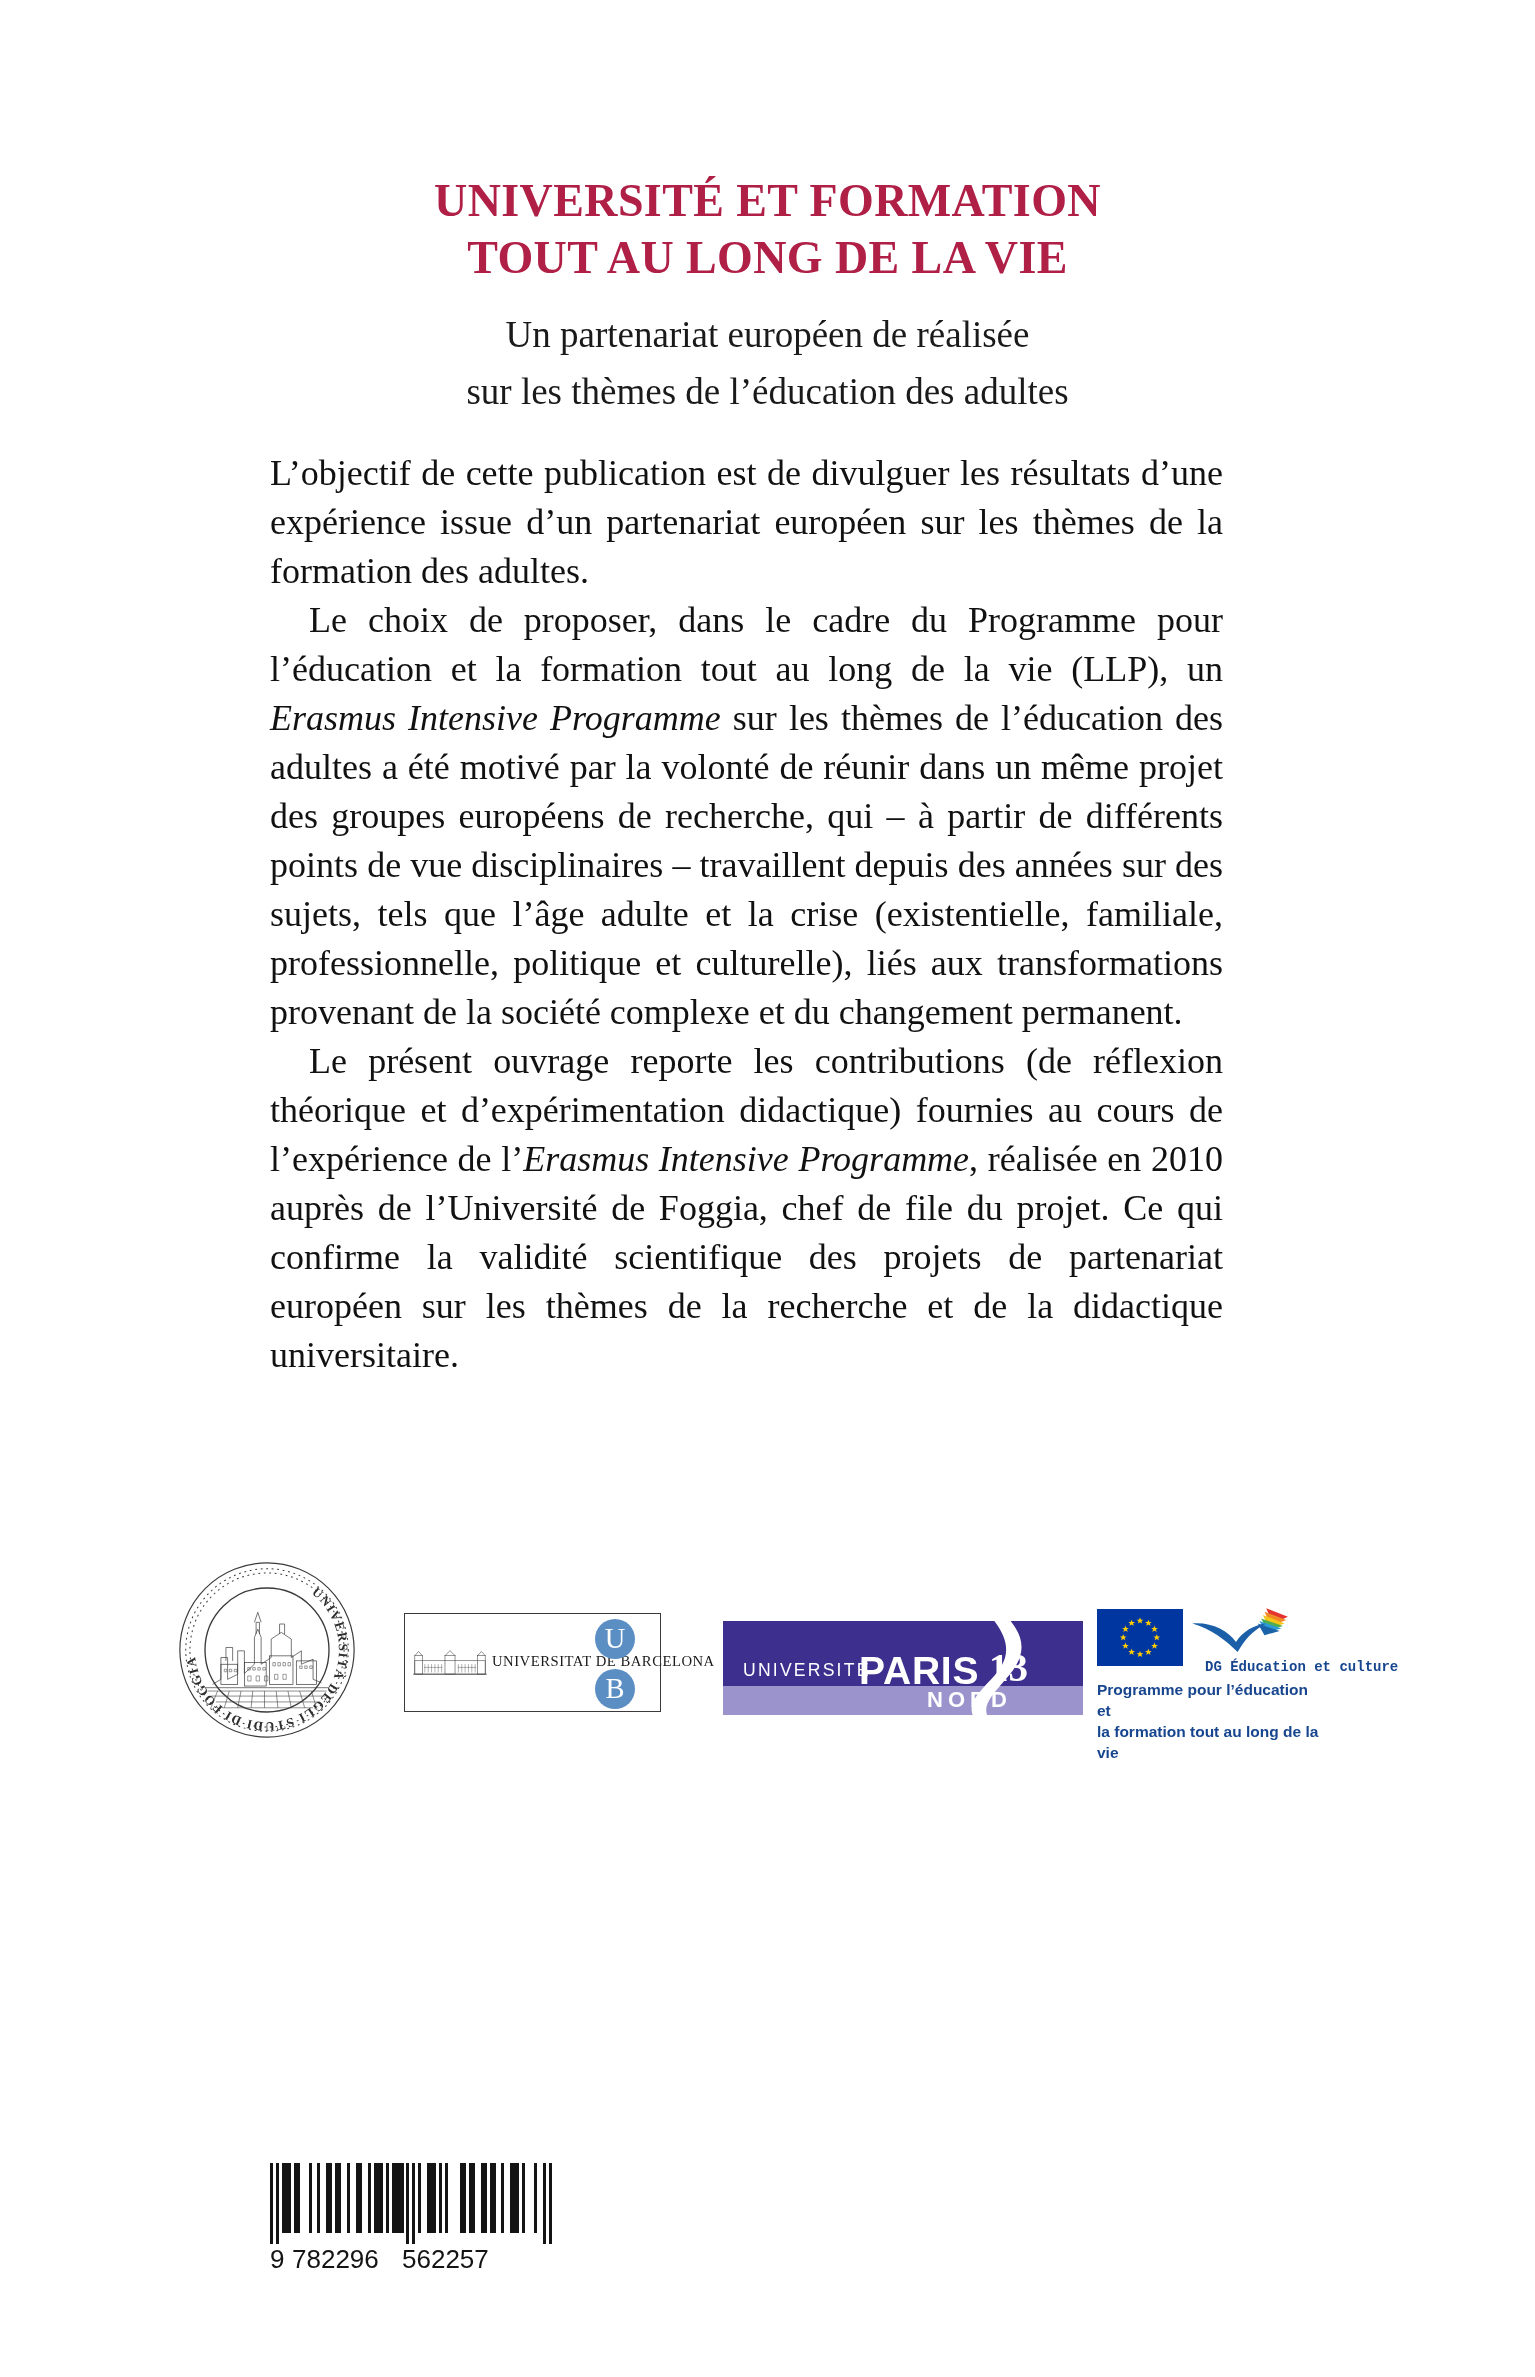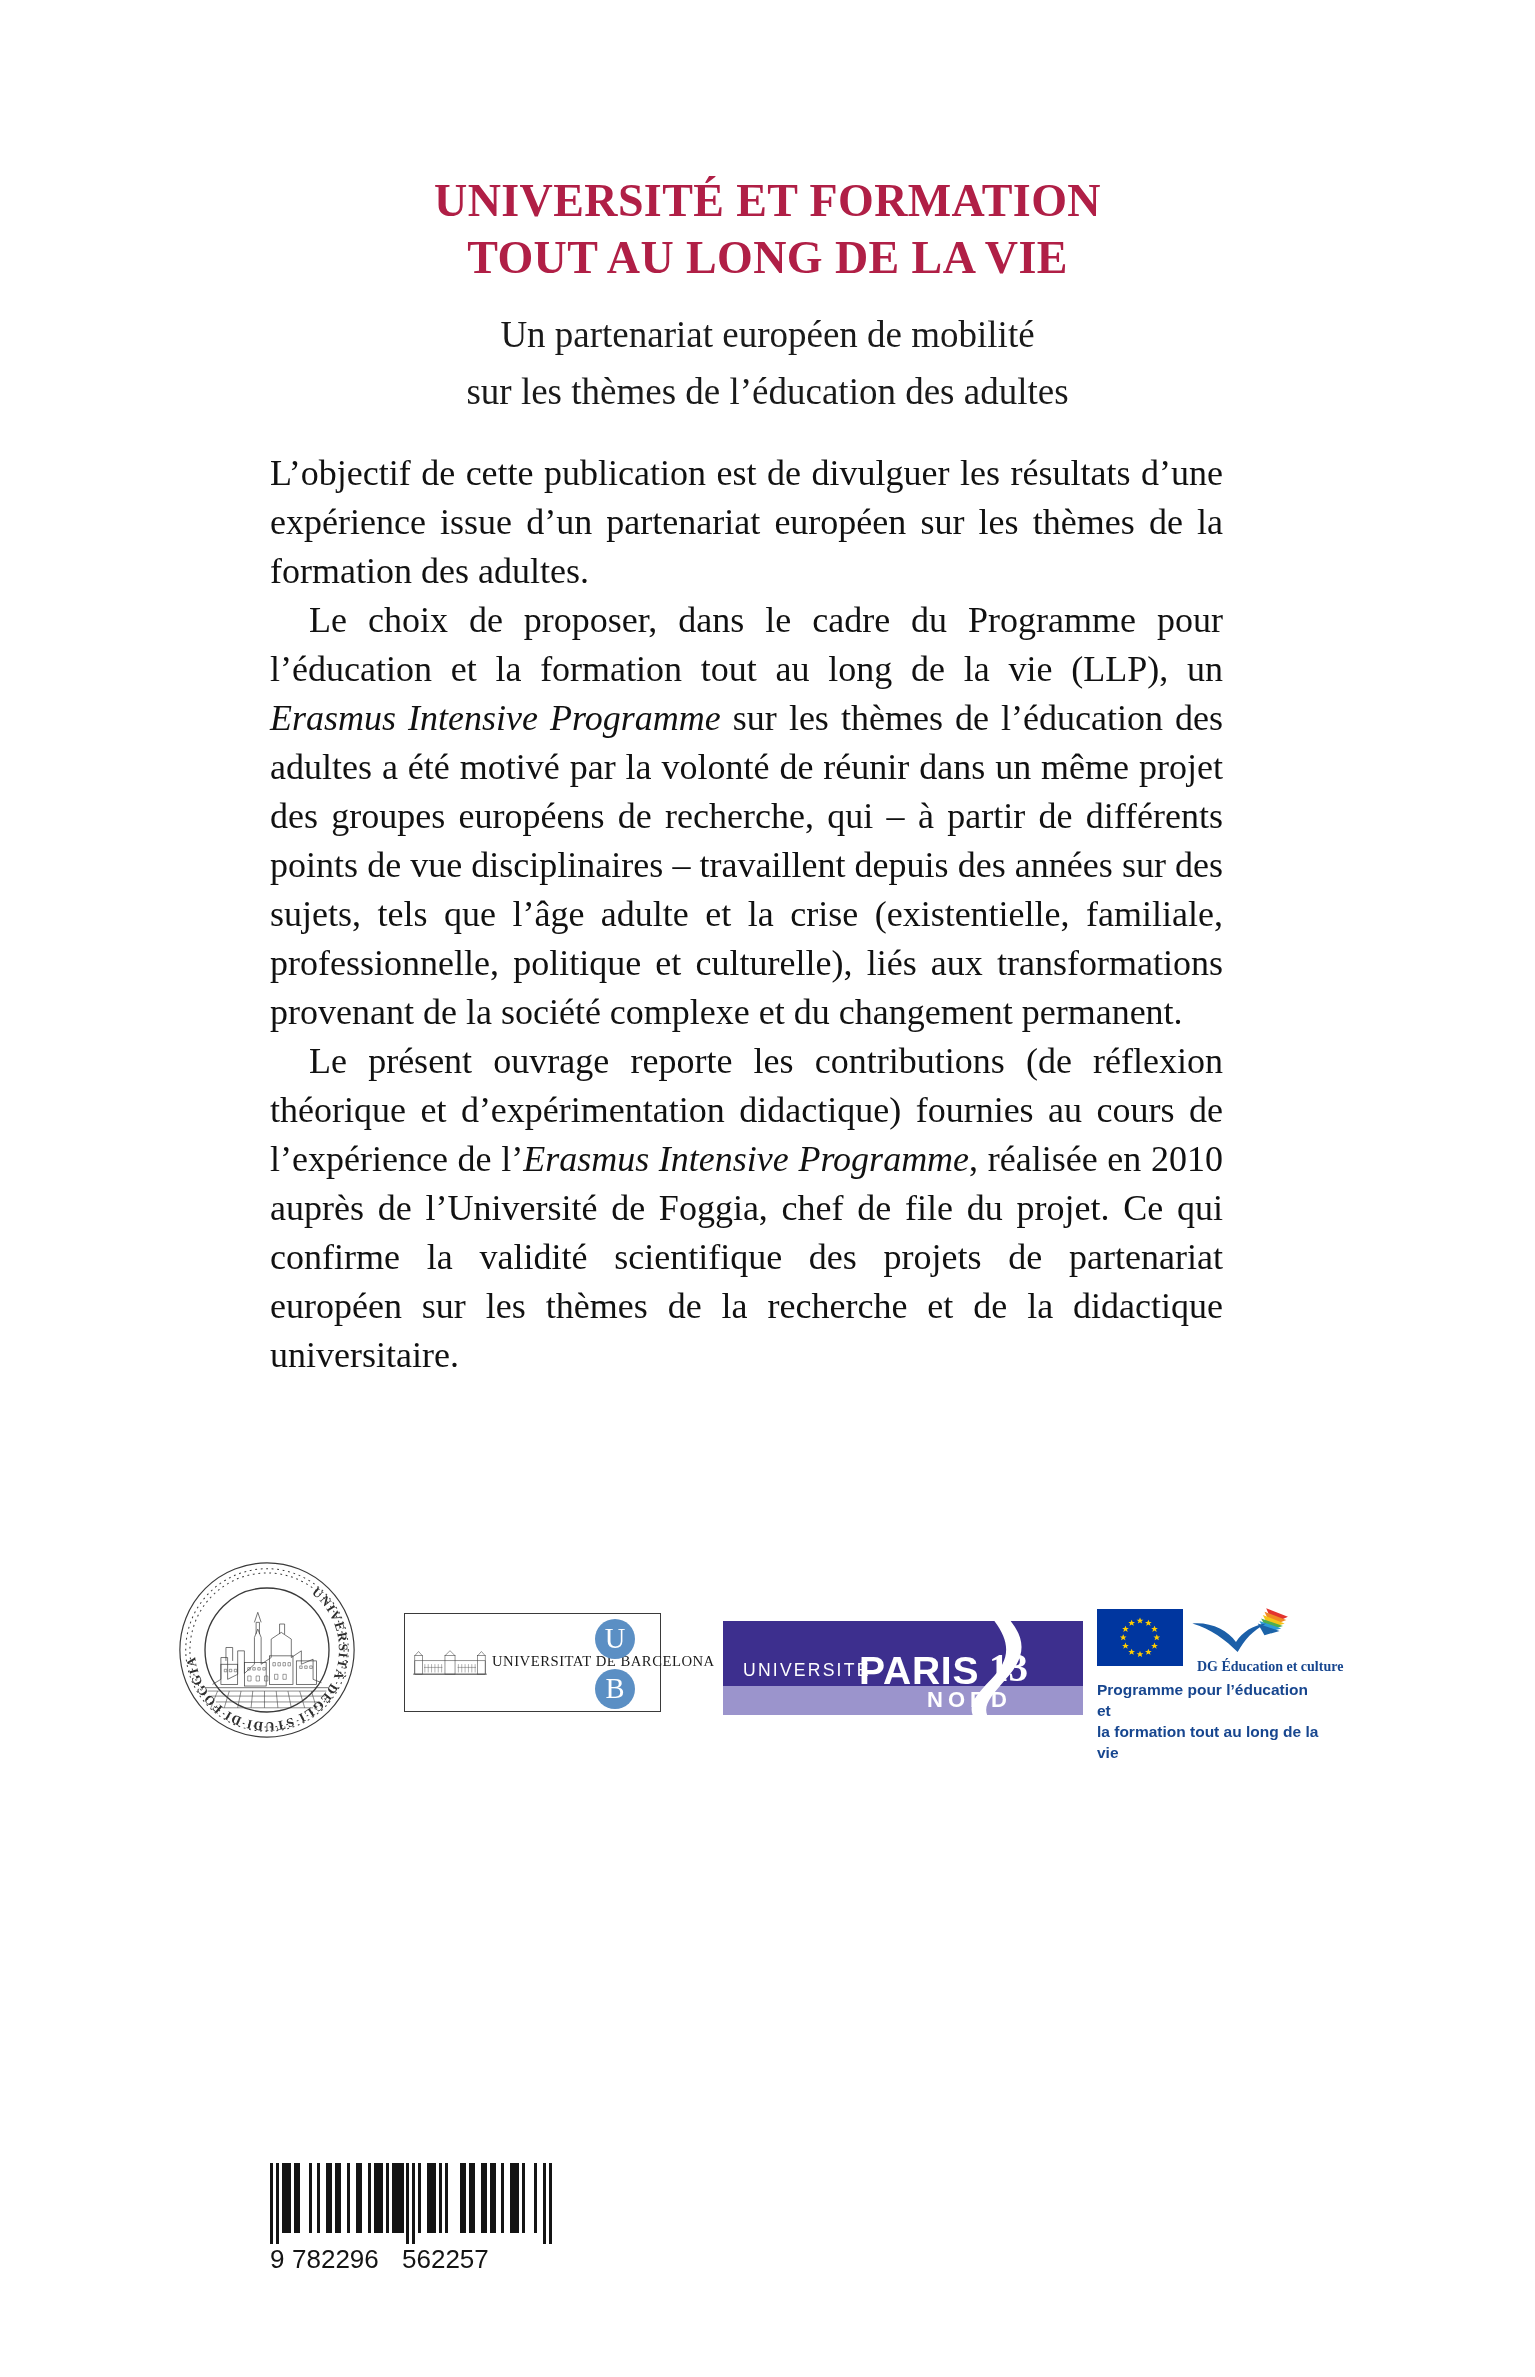--- a/index.html
+++ b/index.html
@@ -223,23 +223,23 @@
   }
   .eu-bird {
     position: absolute;
     left: 92px;
     top: 3.4px;
     width: 104px;
     height: 52px;
   }
   .eu-dg {
     position: absolute;
-    left: 100px;
+    left: 108px;
     top: 57px;
-    font-family: Liberation Serif, serif;
+    font-family: Liberation Mono, monospace;
     font-size: 14px;
     font-weight: bold;
     color: #17468F;
     white-space: nowrap;
   }
   .eu-caption {
     position: absolute;
     left: 0;
     top: 77px;
     width: 228px;
@@ -324,21 +324,21 @@
 <body>
 
 <div class="page">
 
   <div class="title-block">
     <div class="title-line">UNIVERSITÉ ET FORMATION</div>
     <div class="title-line">TOUT AU LONG DE LA VIE</div>
   </div>
 
   <div class="subtitle-block">
-    <div class="subtitle-line">Un partenariat européen de mobilité</div>
+    <div class="subtitle-line">Un partenariat européen de réalisée</div>
     <div class="subtitle-line">sur les thèmes de l’éducation des adultes</div>
   </div>
 
   <div class="body-text">
     <p>L’objectif de cette publication est de divulguer les résultats d’une expérience issue d’un partenariat européen sur les thèmes de la formation des adultes.</p>
     <p class="indent"><span>Le choix de proposer, dans le cadre du Programme pour l’éducation et la formation tout au long de la vie (LLP), un </span><i>Erasmus Intensive Programme</i><span> sur les thèmes de l’éducation des adultes a été motivé par la volonté de réunir dans un même projet des groupes européens de recherche, qui – à partir de différents points de vue disciplinaires – travaillent depuis des années sur des sujets, tels que l’âge adulte et la crise (existentielle, familiale, professionnelle, politique et culturelle), liés aux transformations provenant de la société complexe et du changement permanent.</span></p>
     <p class="indent"><span>Le présent ouvrage reporte les contributions (de réflexion théorique et d’expérimentation didactique) fournies au cours de l’expérience de l’</span><i>Erasmus Intensive Programme</i><span>, réalisée en 2010 auprès de l’Université de Foggia, chef de file du projet. Ce qui confirme la validité scientifique des projets de partenariat européen sur les thèmes de la recherche et de la didactique universitaire.</span></p>
   </div>
 
   <div class="logo-row">

